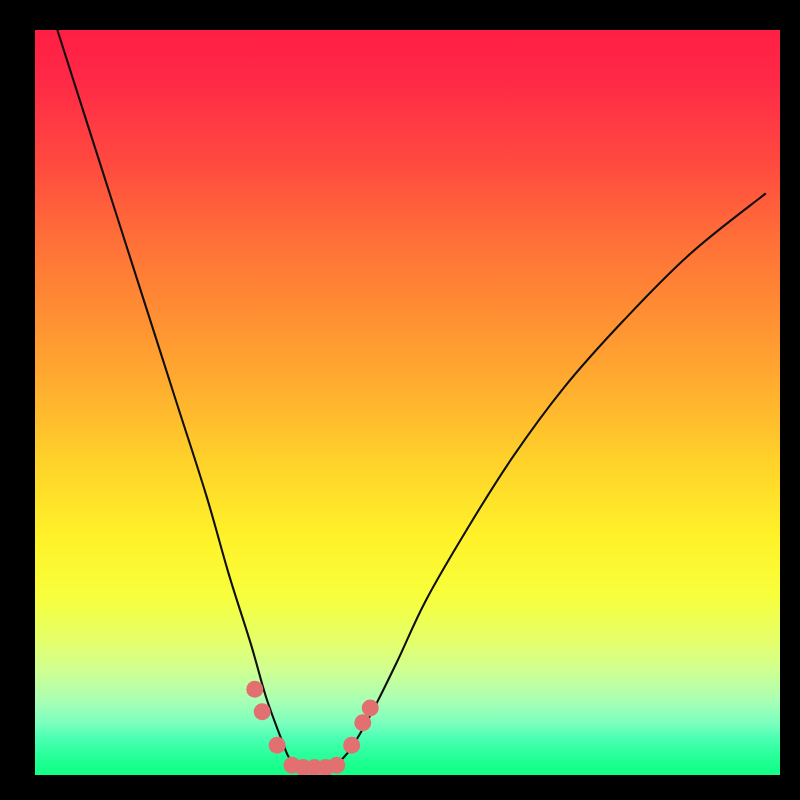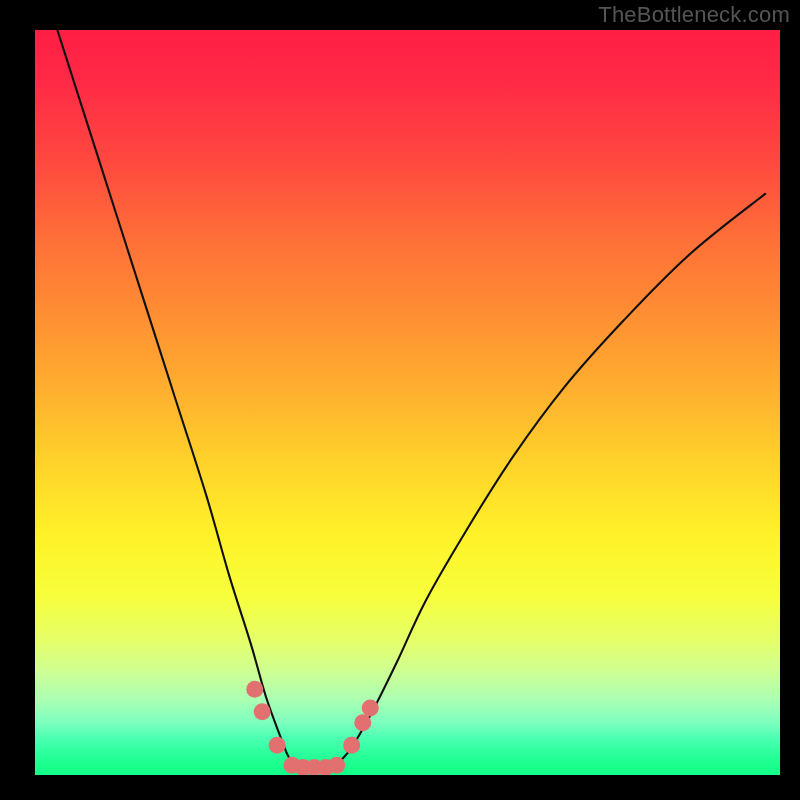--- a/index.html
+++ b/index.html
@@ -81,21 +81,20 @@
     fill: none;
     stroke: #101010;
     stroke-width: 2.1;
     stroke-linecap: round;
   }
 </style>
 </head>
 <body>
 
 <div class="outer">
-  <div class="watermark">TheBottleneck.com</div>
 
   <div class="plot-frame">
     <div class="plot-area">
       <div class="gradient"></div>
       <svg class="curves" viewBox="0 0 745 745">
         <g>
             <path class="curve" d="M 22.349999999999998 0 C 27.714 16.7625, 41.422000000000004 59.6, 52.150000000000006 93.125 C 62.87800000000001 126.65, 71.22200000000001 152.725, 81.95 186.25 C 92.678 219.775, 101.02199999999999 245.85, 111.75 279.375 C 122.47800000000001 312.9, 130.822 338.975, 141.55 372.5 C 152.27800000000002 406.025, 161.963 434.782, 171.35 465.625 C 180.737 496.468, 185.65400000000002 517.03, 193.70000000000002 543.85 C 201.746 570.6700000000001, 209.345 592.4985, 216.04999999999998 614.625 C 222.75499999999997 636.7515, 225.58599999999998 650.0124999999999, 230.95 666.775 C 236.314 683.5375, 241.82700000000003 697.022, 245.85000000000002 707.75 C 249.87300000000002 718.478, 250.61800000000002 721.2792000000001, 253.3 726.375 C 255.982 731.4707999999999, 259.409 734.3167, 260.75 736.06"></path>
           </g>
         <g>
             <path class="curve" d="M 298 736.06 C 300.682 733.6461999999999, 306.195 731.7687999999999, 312.9 722.65 C 319.60499999999996 713.5312, 326.5335 701.492, 335.25 685.4 C 343.9665 669.308, 351.2675 654.0355, 361.325 633.25 C 371.3825 612.4645, 378.3855 594.063, 391.125 569.925 C 403.8645 545.7869999999999, 416.6785 524.629, 432.09999999999997 499.15 C 447.52149999999995 473.671, 459.367 453.854, 476.8 428.375 C 494.233 402.896, 508.8349999999999 382.40849999999995, 528.9499999999999 357.59999999999997 C 549.0649999999999 332.7915, 565.753 314.688, 588.5500000000001 290.55 C 611.3470000000001 266.41200000000003, 630.121 246.297, 655.6 223.5 C 681.0790000000001 200.703, 716.69 174.628, 730.1 163.89999999999998"></path>

